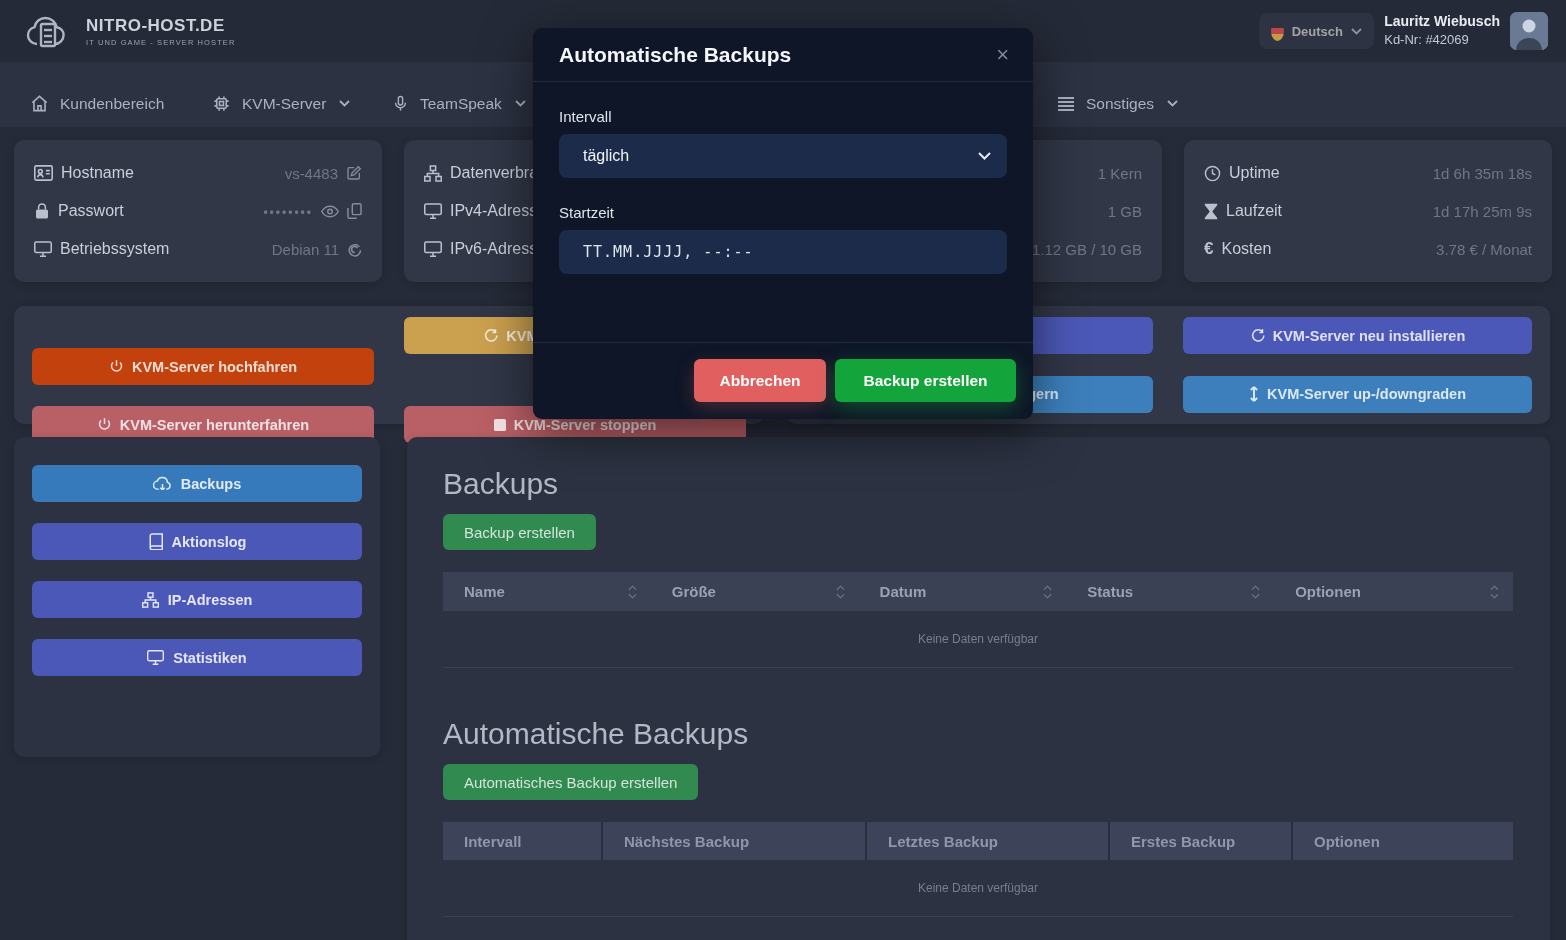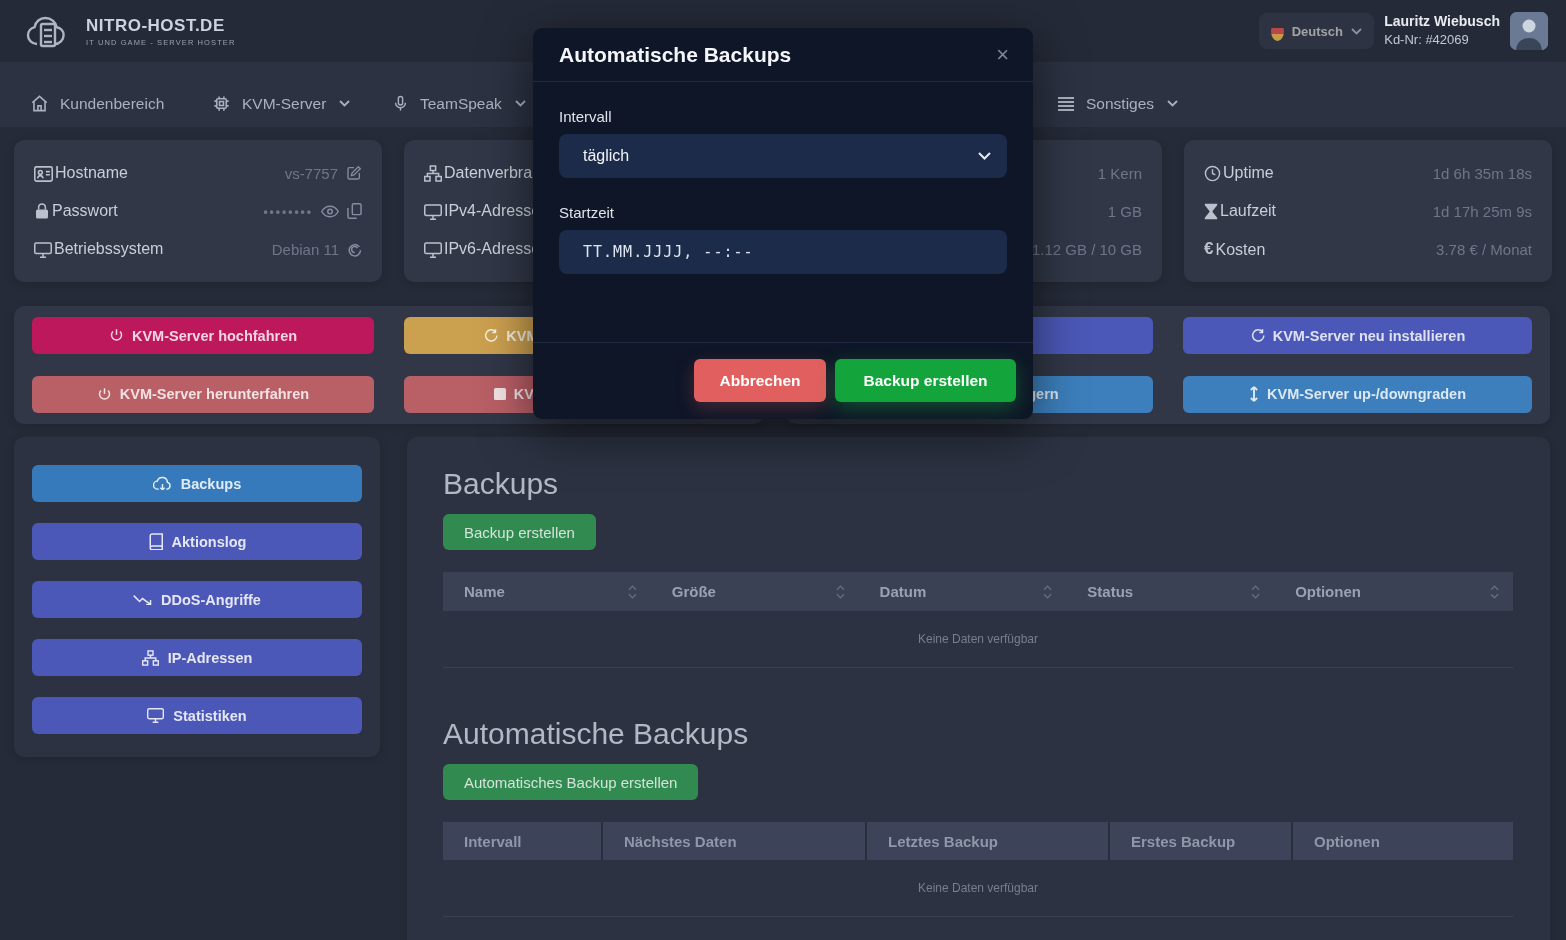--- a/index.html
+++ b/index.html
@@ -27,33 +27,33 @@
 
   
   .nav { position:absolute; left:0; top:62px; width:1566px; height:65px; background:#2c3242; }
   .nav-item { position:absolute; top:9px; height:65px; display:flex; align-items:center; gap:11px; color:#a9b1c0; font-size:15.5px; cursor:pointer; }
   .nav-item .chev { margin-left:2px; }
 
   
   .cards-row { position:absolute; left:14px; top:140px; width:1538px; display:grid; grid-template-columns:repeat(4,1fr); gap:22px; }
   .card { background:#313747; border-radius:10px; padding:14px 20px; height:142px; box-shadow:0 2px 8px rgba(0,0,0,.15); }
   .card-row { height:38px; display:flex; align-items:center; justify-content:space-between; }
-  .card-label { display:flex; align-items:flex-end; gap:2px; color:#c9ced8; font-size:16px; }
+  .card-label { display:flex; align-items:center; gap:8px; color:#c9ced8; font-size:16px; }
   .card-label svg { color:#bac1cd; }
   .card-value { display:flex; align-items:center; gap:8px; color:#6e7689; font-size:15px; }
   .pw-dots { letter-spacing:2px; font-weight:bold; font-size:12px; position:relative; top:1px; }
   .val-icon { color:#848da0; cursor:pointer; }
 
   
   .btn-card { position:absolute; top:306px; height:118px; background:#313747; border-radius:10px; padding:11px 18px; display:grid; grid-template-columns:1fr 1fr; column-gap:30px; row-gap:21px; box-shadow:0 2px 8px rgba(0,0,0,.15); }
   .btn-card.left { left:14px; width:750px; }
   .btn-card.right { left:786px; width:764px; }
   .abtn { height:37px; border:none; border-radius:6px; font-family:"Liberation Sans",sans-serif; font-size:14.5px; font-weight:bold; color:rgba(255,255,255,.82); display:flex; align-items:center; justify-content:center; gap:8px; cursor:pointer; }
   .abtn svg { color:rgba(255,255,255,.82); }
-  .abtn.green { background:#be185d; }
+  .abtn.green { background:#c2410c;margin-top:31px; }
   .abtn.red { background:#b95f66; }
   .abtn.yellow { background:#cba04f; }
   .abtn.indigo { background:#4b58b7; }
   .abtn.blue { background:#3c7fbc; }
 
   
   .side-panel { position:absolute; left:14px; top:437px; width:366px; height:320px; background:#2c3242; border-radius:10px; padding:28px 18px; box-shadow:0 2px 8px rgba(0,0,0,.15); }
   .sbtn { width:100%; height:37px; border:none; border-radius:6px; margin-bottom:21px; font-family:"Liberation Sans",sans-serif; font-size:14.5px; font-weight:bold; color:rgba(255,255,255,.85); display:flex; align-items:center; justify-content:center; gap:9px; cursor:pointer; background:#4b58b7; }
   .sbtn.active { background:#367abc; }
 
@@ -196,21 +196,21 @@
             <svg width="19" height="16" viewBox="0 0 24 20" fill="none" stroke="currentColor" stroke-width="2">
               <rect x="1" y="1" width="22" height="18" rx="2"></rect>
               <circle cx="8" cy="8" r="2.4"></circle>
               <path d="M4.5 15.5c.6-2.4 2-3.5 3.5-3.5s2.9 1.1 3.5 3.5"></path>
               <path d="M15 7h5M15 11h5"></path>
             </svg>
           </span>
           <span>Hostname</span>
         </span>
       <span class="card-value">
-          <span>vs-7757</span>
+          <span>vs-4483</span>
           <span class="val-icon">
             <svg width="16" height="16" viewBox="0 0 24 24" fill="none" stroke="currentColor" stroke-width="2">
               <path d="M12 4H5a2 2 0 0 0-2 2v13a2 2 0 0 0 2 2h13a2 2 0 0 0 2-2v-7"></path>
               <path d="M18.5 2.5l3 3L12 15l-4 1 1-4z"></path>
             </svg>
           </span>
         </span>
     </div>
     <div class="card-row">
       <span class="card-label">
@@ -428,29 +428,20 @@
     <span>
         <svg width="15" height="17" viewBox="0 0 20 22" fill="none" stroke="currentColor" stroke-width="2">
           <path d="M3 19.5A2.5 2.5 0 0 1 5.5 17H19V1H5.5A2.5 2.5 0 0 0 3 3.5z"></path>
           <path d="M3 19.5A2.5 2.5 0 0 0 5.5 22H19v-5"></path>
         </svg>
       </span>
     <span>Aktionslog</span>
   </button>
   <button class="sbtn">
     <span>
-        <svg width="19" height="12" viewBox="0 0 26 14" fill="none" stroke="currentColor" stroke-width="2.2">
-          <path d="M1 1l8 8 4-4 11 8"></path>
-          <path d="M24 7v6h-6" stroke-width="2" fill="none"></path>
-        </svg>
-      </span>
-    <span>DDoS-Angriffe</span>
-  </button>
-  <button class="sbtn">
-    <span>
         <svg width="17" height="16" viewBox="0 0 24 22" fill="none" stroke="currentColor" stroke-width="2">
           <rect x="8.5" y="1" width="7" height="6"></rect>
           <rect x="1" y="15" width="7" height="6"></rect>
           <rect x="16" y="15" width="7" height="6"></rect>
           <path d="M12 7v4M12 11H4.5v4M12 11h7.5v4"></path>
         </svg>
       </span>
     <span>IP-Adressen</span>
   </button>
   <button class="sbtn">
@@ -532,21 +523,21 @@
 
   <div class="section-title gap2">Automatische Backups</div>
   <button class="create-btn">Automatisches Backup erstellen</button>
 
   <div class="tbl">
     <div class="tbl2-head">
       <div class="th2" style="width:160px">
           <span>Intervall</span>
         </div>
       <div class="th2" style="width:264px">
-          <span>Nächstes Daten</span>
+          <span>Nächstes Backup</span>
         </div>
       <div class="th2" style="width:243px">
           <span>Letztes Backup</span>
         </div>
       <div class="th2" style="width:183px">
           <span>Erstes Backup</span>
         </div>
       <div class="th2" style="width:172px">
           <span>Optionen</span>
         </div>

